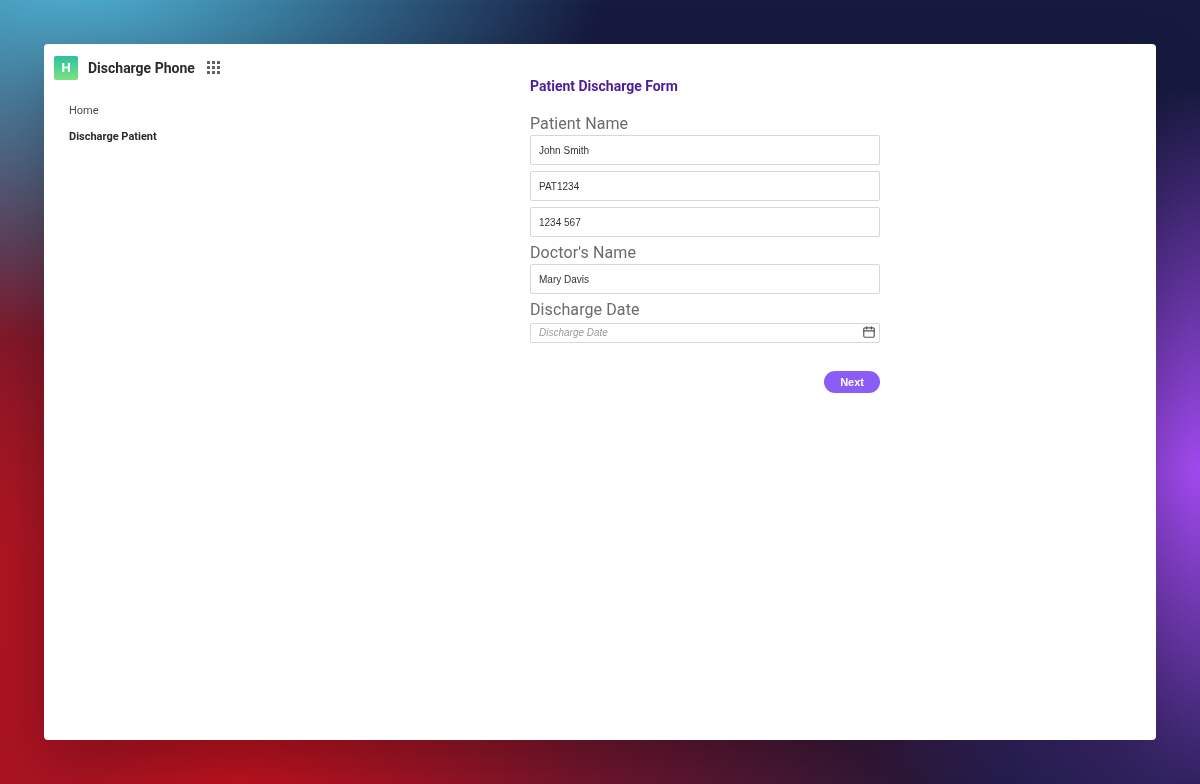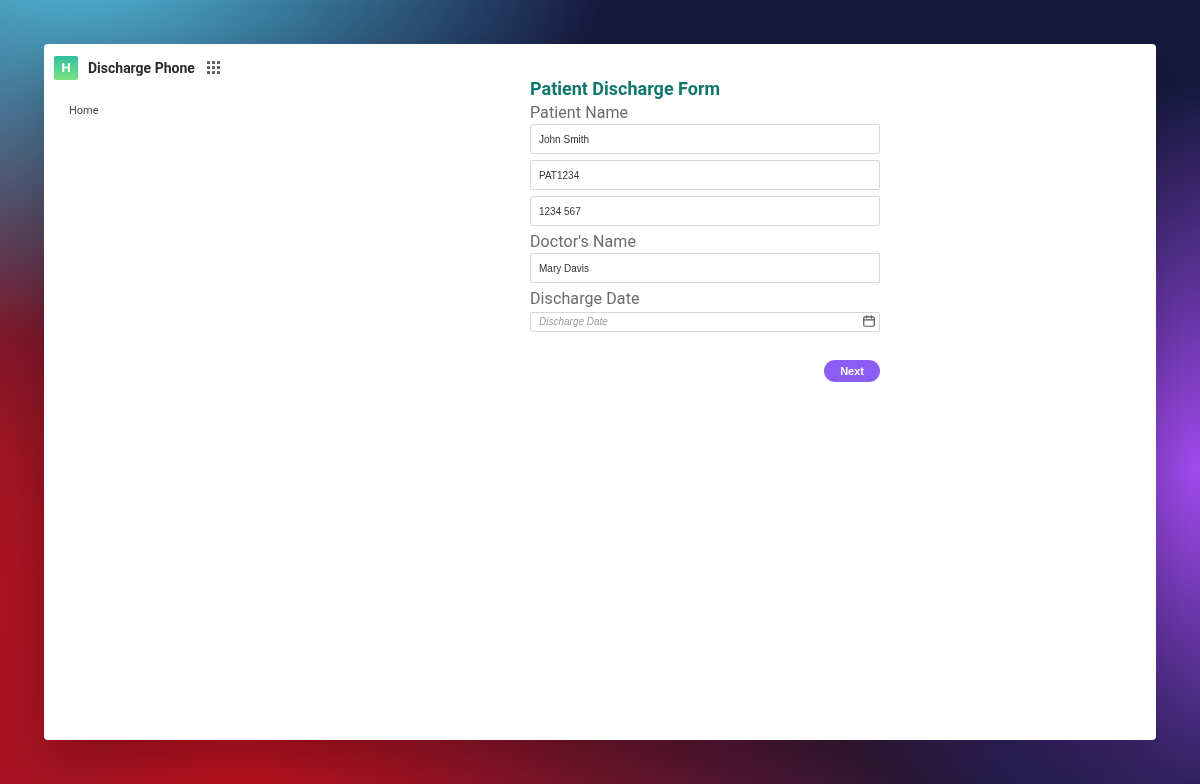--- a/index.html
+++ b/index.html
@@ -87,24 +87,24 @@
     }
     .main {
       flex: 1;
       padding: 34px 40px 24px 40px;
     }
     .page-wrap {
       width: 640px;
       margin-left: 218px;
     }
     .page-title {
-      font-size: 18px;
-      font-weight: 700;
-      color: #0f766e;
-      margin-bottom: 4px;
+      font-size: 14px;
+      font-weight: 700;
+      color: #4c1d95;
+      margin-bottom: 20px;
     }
     .field {
       margin-bottom: 6px;
     }
     .field-label {
       font-size: 16px;
       color: #6b6b6b;
       margin: 0 0 2px 0;
       letter-spacing: 0.1px;
     }
@@ -174,20 +174,21 @@
         <span></span>
           <span></span>
           <span></span>
         <span></span>
           <span></span>
           <span></span>
       </span>
     </div>
     <nav class="nav">
       <a class="nav-item">Home</a>
+      <a class="nav-item selected">Discharge Patient</a>
     </nav>
   </aside>
 
   <main class="main">
     <div class="page-wrap">
       <h1 class="page-title">Patient Discharge Form</h1>
 
       <div class="field">
         <div class="field-label">Patient Name</div>
         <div class="field-row">

